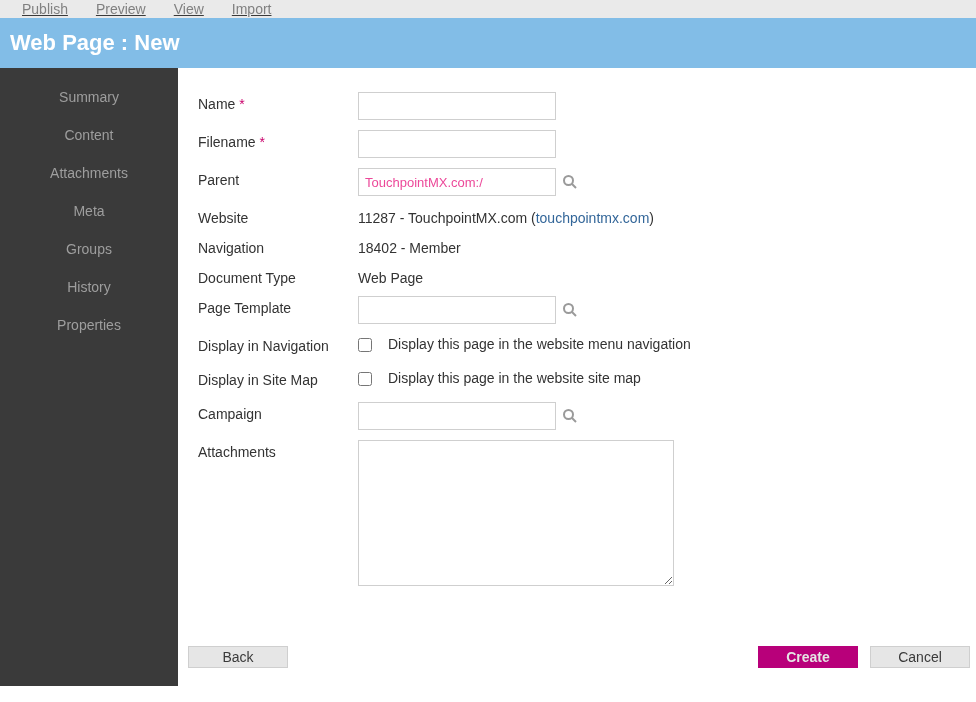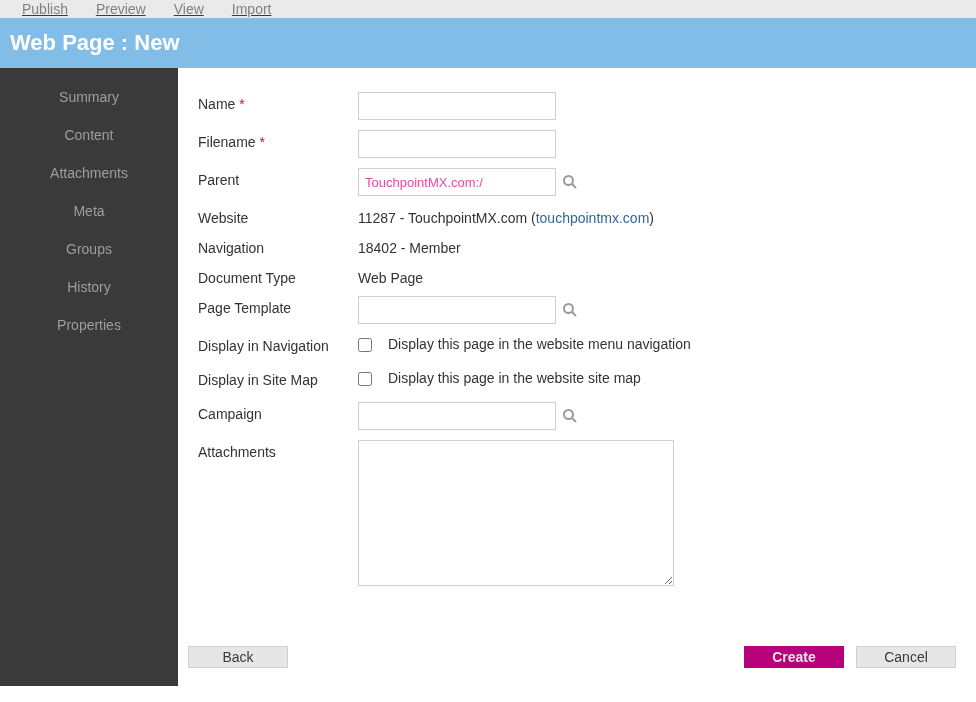--- a/index.html
+++ b/index.html
@@ -129,21 +129,21 @@
     align-items: center;
     justify-content: center;
     cursor: pointer;
   }
   .search-icon svg { width:16px; height:16px; }
 
   
   .footer {
     position: absolute;
     left: 10px;
-    right: 20px;
+    right: 6px;
     bottom: 18px;
     display: flex;
     align-items: center;
   }
   .btn {
     width: 100px;
     height: 22px;
     border: 1px solid #cfcfcf;
     background: #e6e6e6;
     color: #3a3a3a;

